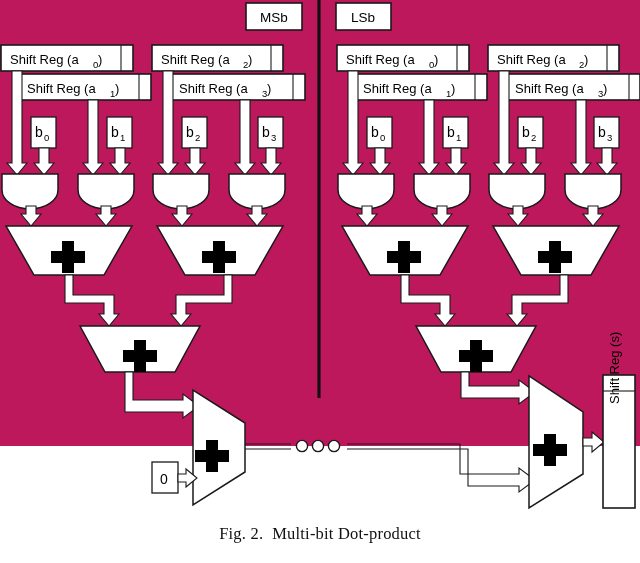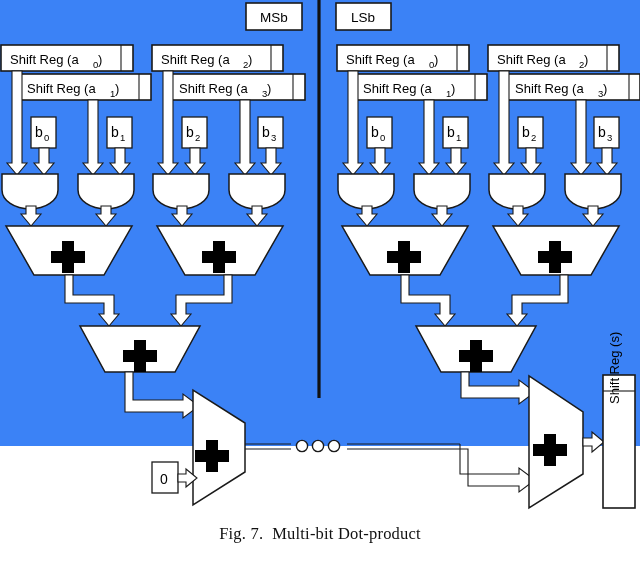--- a/index.html
+++ b/index.html
@@ -1,17 +1,17 @@
 <!DOCTYPE html>
 <html><head>
 <meta charset="utf-8">
 <style>
   html,body{margin:0;padding:0;background:#ffffff;}
   body{width:640px;height:563px;font-family:"Liberation Sans",sans-serif;overflow:hidden;}
-  #root{position:relative;width:640px;height:446px;background:#3b82f6;}
+  #root{position:relative;width:640px;height:446px;background:#be185d;}
   svg#diagram{position:absolute;left:0;top:0;width:640px;height:520px;}
   .wire{fill:none;stroke:#1a1a1a;stroke-width:1.1;}
   .wirefill{fill:#fff;stroke:#1a1a1a;stroke-width:1.1;}
   .box{fill:#ffffff;stroke:#1a1a1a;stroke-width:1.6;}
   .boxthin{fill:#ffffff;stroke:#1a1a1a;stroke-width:1.3;}
   .gate{fill:#ffffff;stroke:#1a1a1a;stroke-width:1.5;}
   .divline{stroke:#111;stroke-width:3.2;}
   .plus{fill:#000000;}
   .dot{fill:#ffffff;stroke:#1a1a1a;stroke-width:1.4;}
   text{font-family:"Liberation Sans",sans-serif;fill:#000;}
@@ -302,16 +302,16 @@
 
     <g>
       <rect class="box" x="603" y="375" width="32" height="133"></rect>
       <line class="wire" x1="603" y1="391" x2="635" y2="391"></line>
       <text class="lblsm" x="619" y="404" text-anchor="start" transform="rotate(-90 619,404)">Shift Reg (s)</text>
     </g>
 
   </svg>
 
   <div class="caption">
-    <span class="num">Fig. 7.</span><span>Multi-bit Dot-product</span>
+    <span class="num">Fig. 2.</span><span>Multi-bit Dot-product</span>
   </div>
 
 </div>
 
 </body></html>

